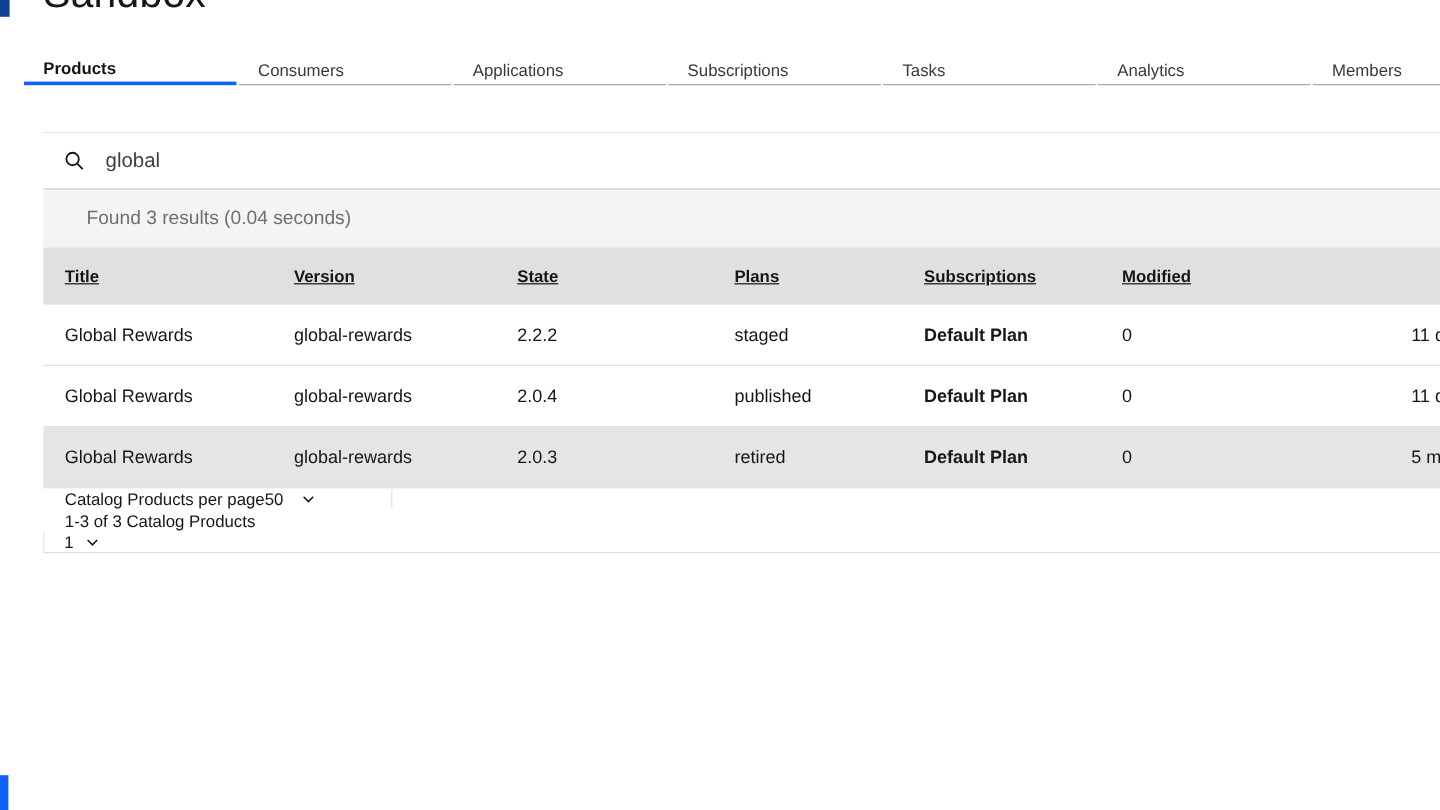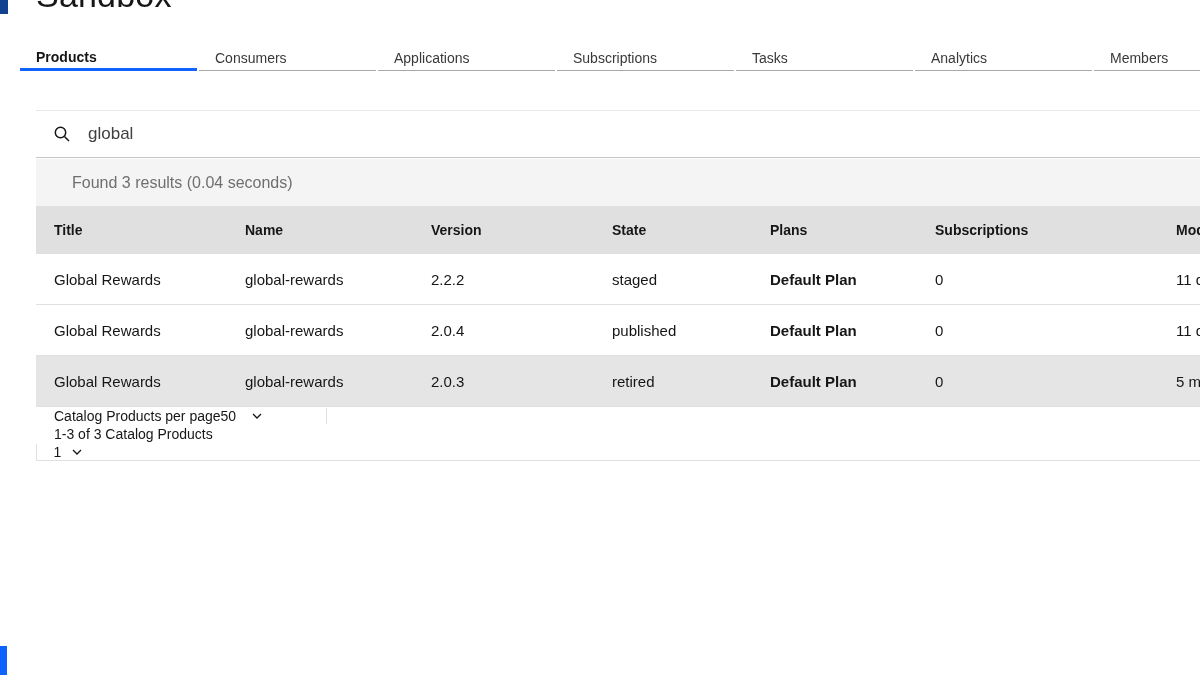--- a/index.html
+++ b/index.html
@@ -70,21 +70,21 @@
     overflow: hidden;
   }
   .trow, #thead {
     display: grid;
     grid-template-columns: 191px 186px 181px 158px 165px 241px 300px;
     width: 1422px;
   }
   #thead {
     height: 48px; background: #e0e0e0;
   }
-  #thead .cell { font-weight: 700; font-size: 14px; }
+  #thead .cell { font-weight: 700; font-size: 14px; text-decoration: underline; }
   .trow {
     height: 51px; background: #ffffff;
     border-bottom: 1px solid #e0e0e0;
   }
   .trow.hover { background: #e5e5e5; }
   .cell {
     padding-left: 18px;
     display: flex; align-items: center;
     font-size: 15px; color: #161616;
     white-space: nowrap; overflow: hidden;
@@ -149,21 +149,20 @@
   <span id="search-value">global</span>
 </div>
 
 <div id="results-row" class="abs">
   <span id="results-text">Found 3 results (0.04 seconds)</span>
 </div>
 
 <div id="table" class="abs">
   <div id="thead">
     <div class="cell">Title</div>
-    <div class="cell">Name</div>
     <div class="cell">Version</div>
     <div class="cell">State</div>
     <div class="cell">Plans</div>
     <div class="cell">Subscriptions</div>
     <div class="cell">Modified</div>
   </div>
 
   <div class="trow">
     <div class="cell">Global Rewards</div>
     <div class="cell">global-rewards</div>

